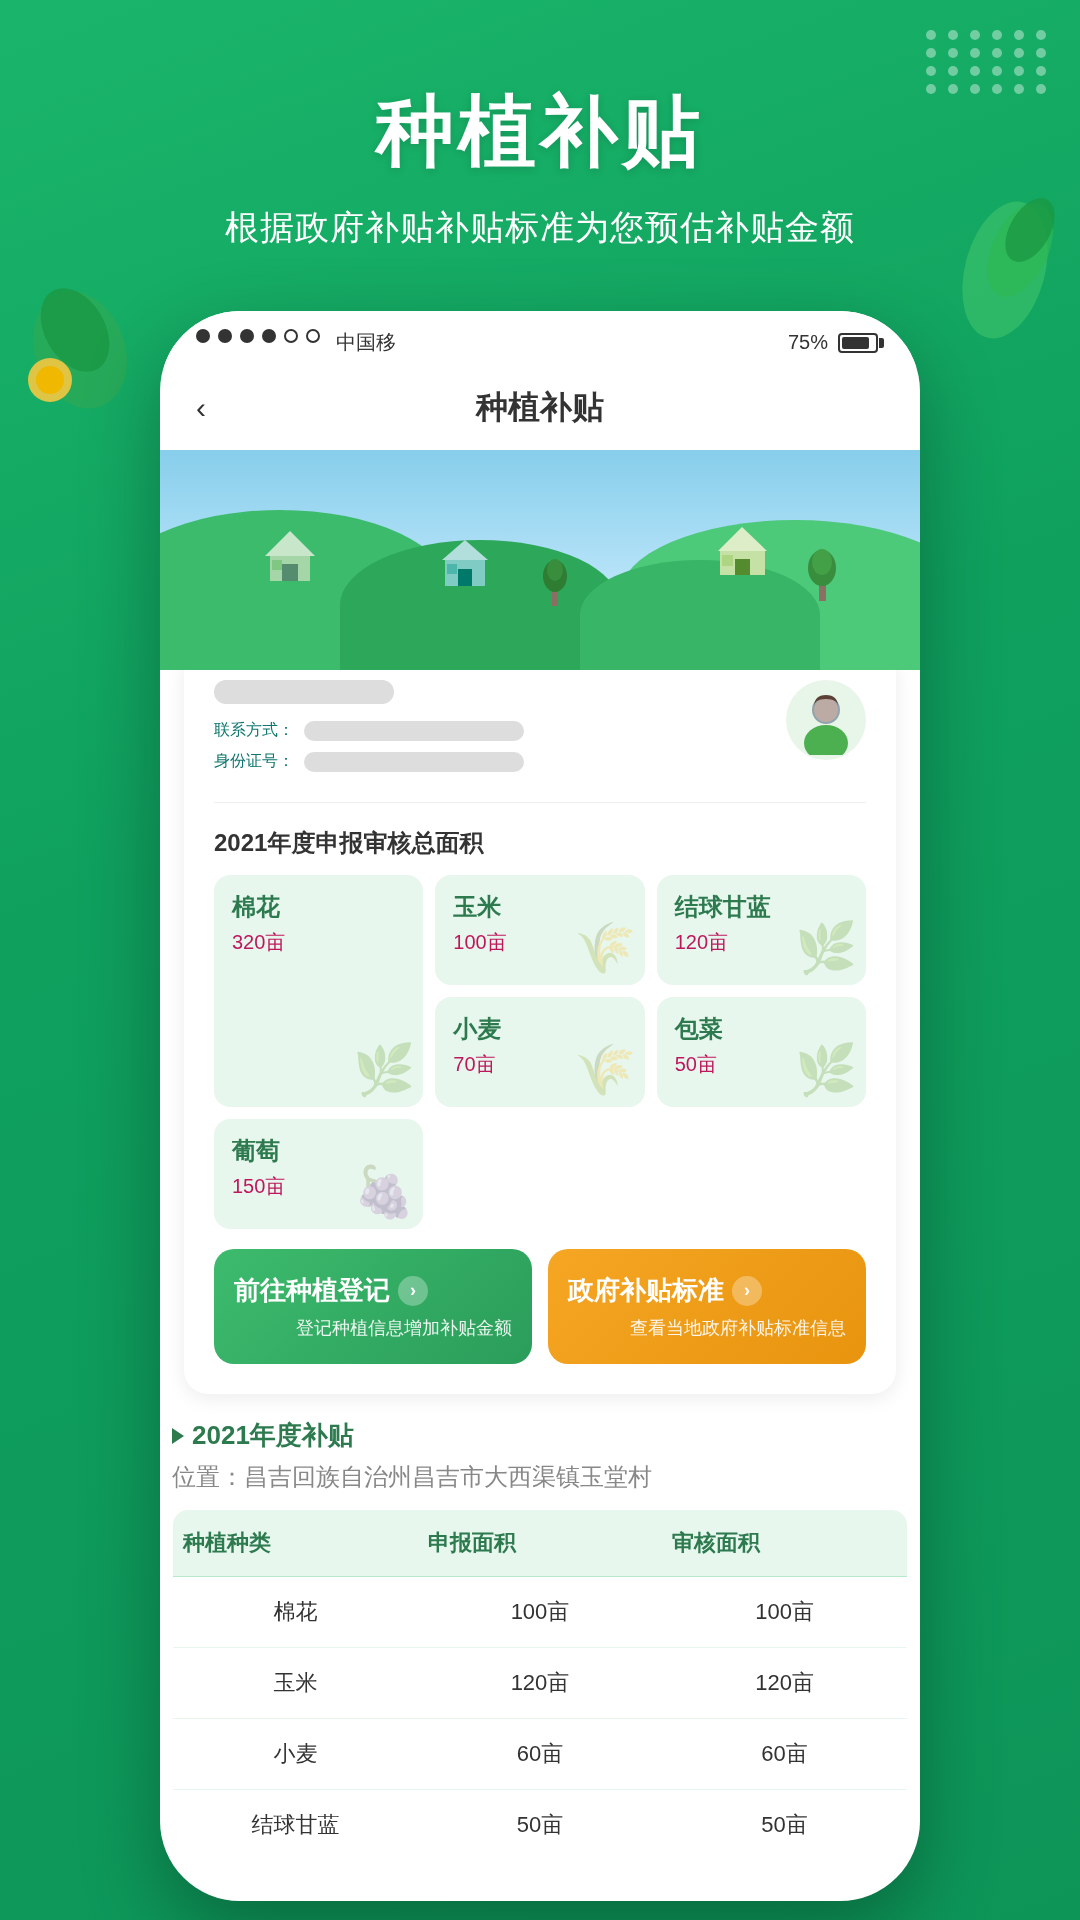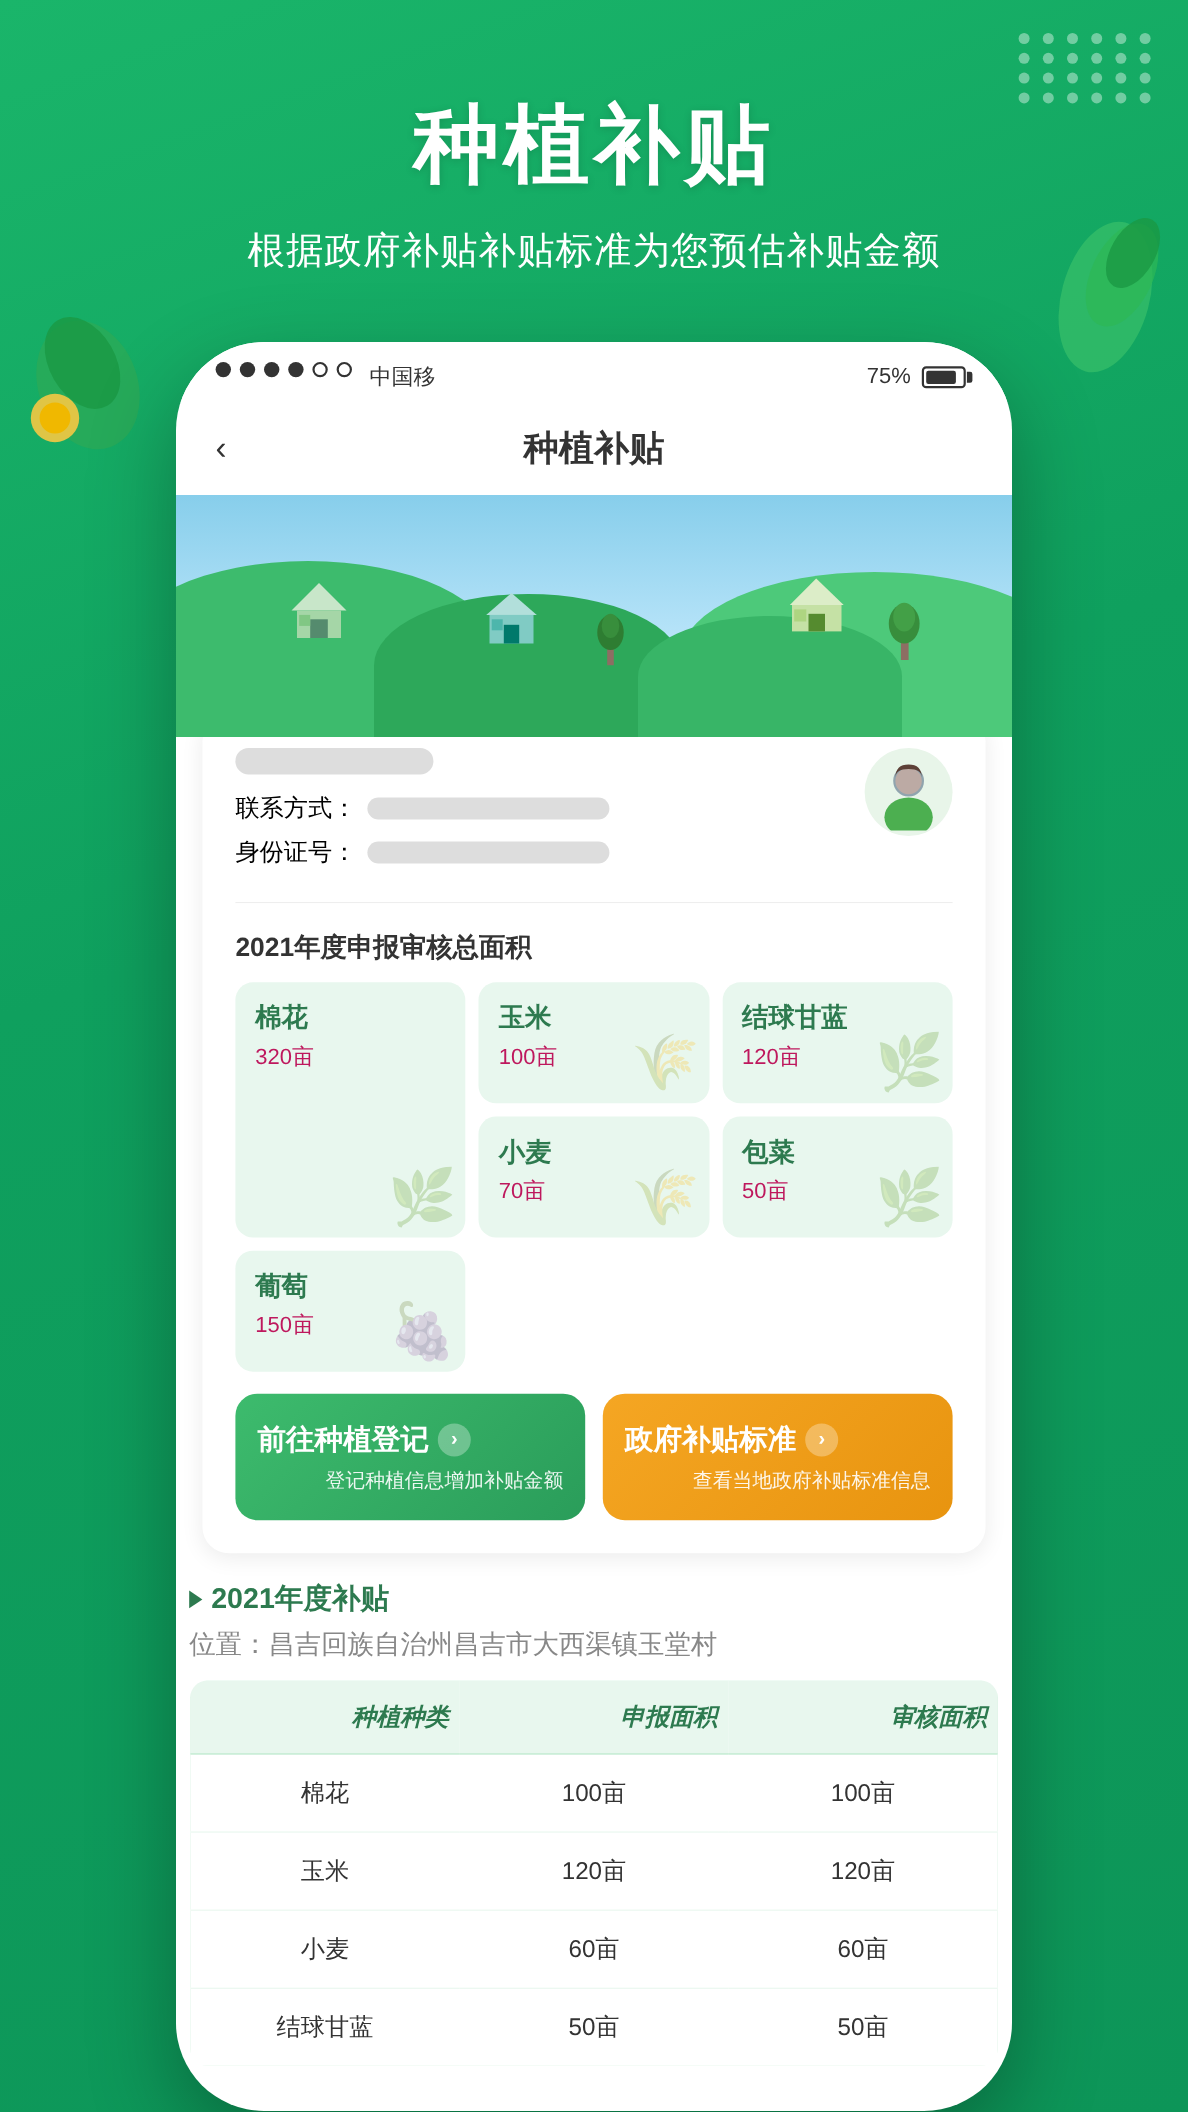--- a/index.html
+++ b/index.html
@@ -229,22 +229,22 @@
       width: 180px; height: 24px;
       background: #ddd;
       border-radius: 12px;
       margin-bottom: 16px;
     }
     .user-contact, .user-id {
       display: flex;
       align-items: center;
       gap: 10px;
       margin-bottom: 10px;
-      font-size: 22px;
-      color: #000000;
+      font-size: 16px;
+      color: #0f766e;
     }
     .blur-field {
       display: inline-block;
       width: 220px; height: 20px;
       background: #ddd;
       border-radius: 10px;
     }
     .user-avatar {
       width: 80px; height: 80px;
       border-radius: 50%;
@@ -376,23 +376,22 @@
       border-collapse: collapse;
     }
     .subsidy-table thead tr {
       background: #e8f7ee;
     }
     .subsidy-table th {
       padding: 18px 10px;
       font-size: 22px;
       color: #2d7a4f;
       font-weight: 600;
-      text-align: right;
+      text-align: left;
       border-bottom: 1.5px solid #b8e8ca;
-      font-style: italic;
     }
     .subsidy-table td {
       padding: 20px 10px;
       font-size: 22px;
       color: #333;
       text-align: center;
       border-bottom: 1px solid #e8f7ee;
     }
     .subsidy-table tr:last-child td {
       border-bottom: none;

